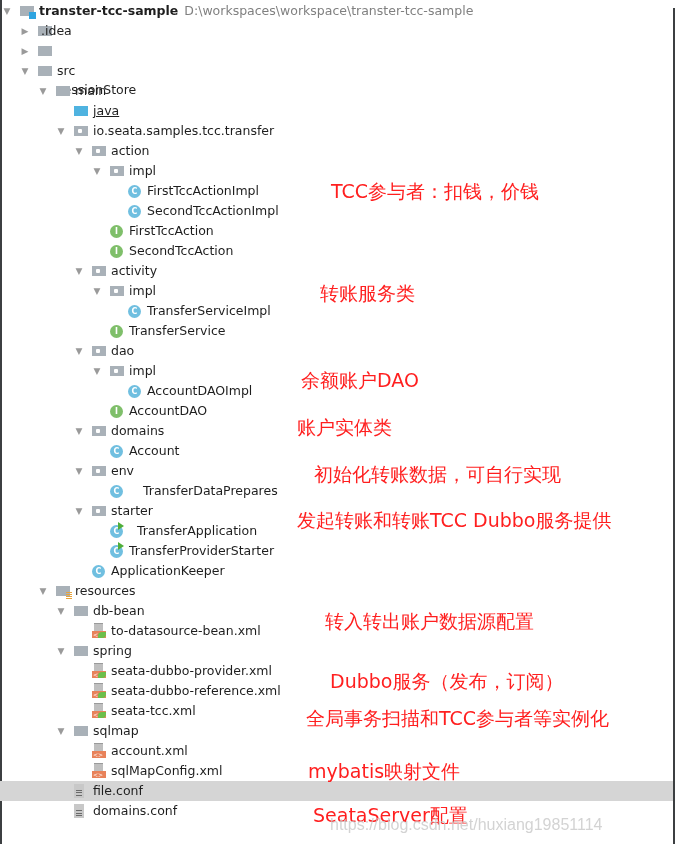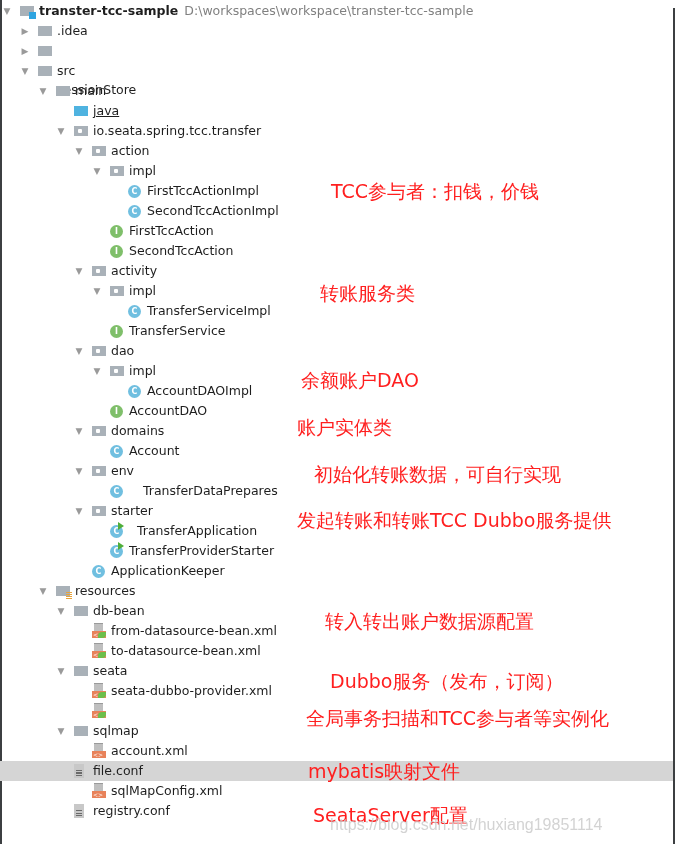--- a/index.html
+++ b/index.html
@@ -44,21 +44,21 @@
 
 <div id="tree">
     <div class="row">
       <span class="arrow" style="left: 2px;">▼</span>
       <span class="icon folder module" style="left: 20px;"></span>
       <span class="label root-label" style="left: 39px;">transter-tcc-sample<span class="path">D:\workspaces\workspace\transter-tcc-sample</span></span>
     </div>
     <div class="row">
       <span class="arrow" style="left: 20px;">▶</span>
       <span class="icon folder" style="left: 38px;"></span>
-      <span class="label" style="left: 57px;">.idea</span>
+      <span class="label" style="left: 41px;">.idea</span>
     </div>
     <div class="row">
       <span class="arrow" style="left: 20px;">▶</span>
       <span class="icon folder" style="left: 38px;"></span>
       <span class="label" style="left: 57px; margin-top: 39px;">sessionStore</span>
     </div>
     <div class="row">
       <span class="arrow" style="left: 20px;">▼</span>
       <span class="icon folder" style="left: 38px;"></span>
       <span class="label" style="left: 57px;">src</span>
@@ -68,21 +68,21 @@
       <span class="icon folder" style="left: 56px;"></span>
       <span class="label" style="left: 75px;">main</span>
     </div>
     <div class="row">
       <span class="icon folder blue" style="left: 74px;"></span>
       <span class="label" style="left: 93px; text-decoration: underline;">java</span>
     </div>
     <div class="row">
       <span class="arrow" style="left: 56px;">▼</span>
       <span class="icon folder pkg" style="left: 74px;"></span>
-      <span class="label" style="left: 93px;">io.seata.spring.tcc.transfer</span>
+      <span class="label" style="left: 93px;">io.seata.samples.tcc.transfer</span>
     </div>
     <div class="row">
       <span class="arrow" style="left: 74px;">▼</span>
       <span class="icon folder pkg" style="left: 92px;"></span>
       <span class="label" style="left: 111px;">action</span>
     </div>
     <div class="row">
       <span class="arrow" style="left: 92px;">▼</span>
       <span class="icon folder pkg" style="left: 110px;"></span>
       <span class="label" style="left: 129px;">impl</span>
@@ -183,82 +183,83 @@
       <span class="arrow" style="left: 56px;">▼</span>
       <span class="icon folder" style="left: 74px;"></span>
       <span class="label" style="left: 93px;">db-bean</span>
     </div>
     <div class="row">
       <span class="icon xml" style="left: 92px;">
         <span class="sheet"></span>
         <span class="tag">&lt;</span>
         <span class="leaf"></span>
       </span>
-      <span class="label" style="left: 111px;">from-datasource-bean.xml</span>
-    </div>
-    <div class="row">
-      <span class="icon xml" style="left: 92px;">
-        <span class="sheet"></span>
-        <span class="tag">&lt;</span>
-        <span class="leaf"></span>
-      </span>
       <span class="label" style="left: 111px;">to-datasource-bean.xml</span>
     </div>
     <div class="row">
       <span class="arrow" style="left: 56px;">▼</span>
       <span class="icon folder" style="left: 74px;"></span>
-      <span class="label" style="left: 93px;">seata</span>
+      <span class="label" style="left: 93px;">spring</span>
     </div>
     <div class="row">
       <span class="icon xml" style="left: 92px;">
         <span class="sheet"></span>
         <span class="tag">&lt;</span>
         <span class="leaf"></span>
       </span>
       <span class="label" style="left: 111px;">seata-dubbo-provider.xml</span>
     </div>
     <div class="row">
       <span class="icon xml" style="left: 92px;">
         <span class="sheet"></span>
         <span class="tag">&lt;</span>
         <span class="leaf"></span>
       </span>
+      <span class="label" style="left: 111px;">seata-dubbo-reference.xml</span>
+    </div>
+    <div class="row">
+      <span class="icon xml" style="left: 92px;">
+        <span class="sheet"></span>
+        <span class="tag">&lt;</span>
+        <span class="leaf"></span>
+      </span>
+      <span class="label" style="left: 111px;">seata-tcc.xml</span>
     </div>
     <div class="row">
       <span class="arrow" style="left: 56px;">▼</span>
       <span class="icon folder" style="left: 74px;"></span>
       <span class="label" style="left: 93px;">sqlmap</span>
     </div>
     <div class="row">
       <span class="icon xml" style="left: 92px;">
         <span class="sheet"></span>
         <span class="tag">&lt;&gt;</span>
       </span>
       <span class="label" style="left: 111px;">account.xml</span>
     </div>
+    <div class="row">
+      <span class="icon xml" style="left: 92px;">
+        <span class="sheet"></span>
+        <span class="tag">&lt;&gt;</span>
+      </span>
+      <span class="label" style="left: 111px;">sqlMapConfig.xml</span>
+    </div>
     <div class="row selected">
       <span class="icon conf" style="left: 74px;">
         <span class="sheet"></span>
         <span class="lines"></span>
       </span>
       <span class="label" style="left: 93px;">file.conf</span>
     </div>
     <div class="row">
-      <span class="icon xml" style="left: 92px;">
-        <span class="sheet"></span>
-        <span class="tag">&lt;&gt;</span>
-      </span>
-      <span class="label" style="left: 111px;">sqlMapConfig.xml</span>
-    </div>
-    <div class="row">
       <span class="icon conf" style="left: 74px;">
         <span class="sheet"></span>
         <span class="lines"></span>
       </span>
-      <span class="label" style="left: 93px;">registry.conf</span>
+      <span class="label" style="left: 93px;">domains.conf</span>
     </div>
   </div>
 
 <div id="notes">
     <div class="note" style="left: 331px; top: 179px;">TCC参与者：扣钱，价钱</div>
     <div class="note" style="left: 320px; top: 281px;">转账服务类</div>
     <div class="note" style="left: 301px; top: 368px;">余额账户DAO</div>
     <div class="note" style="left: 297px; top: 415px;">账户实体类</div>
     <div class="note" style="left: 314px; top: 462px;">初始化转账数据，可自行实现</div>
     <div class="note" style="left: 297px; top: 508px;">发起转账和转账TCC Dubbo服务提供</div>

